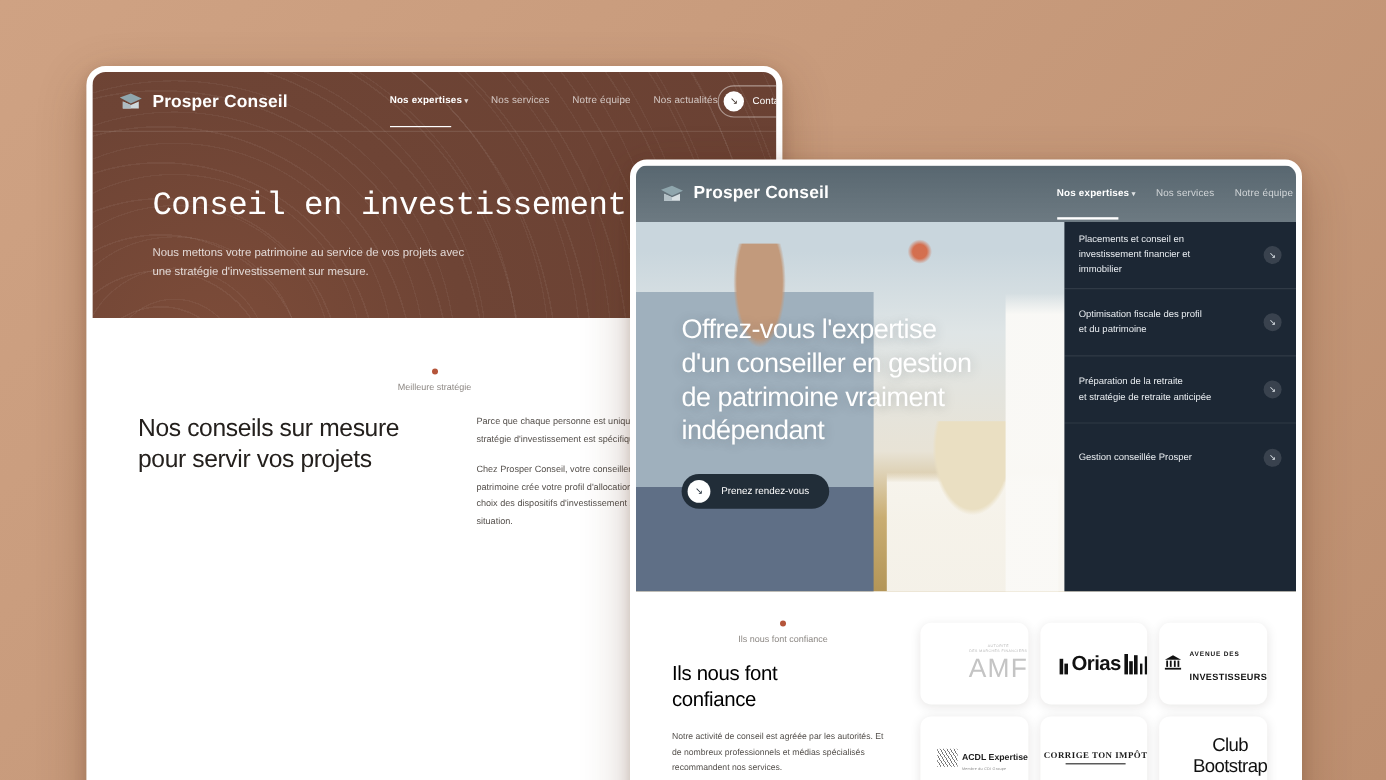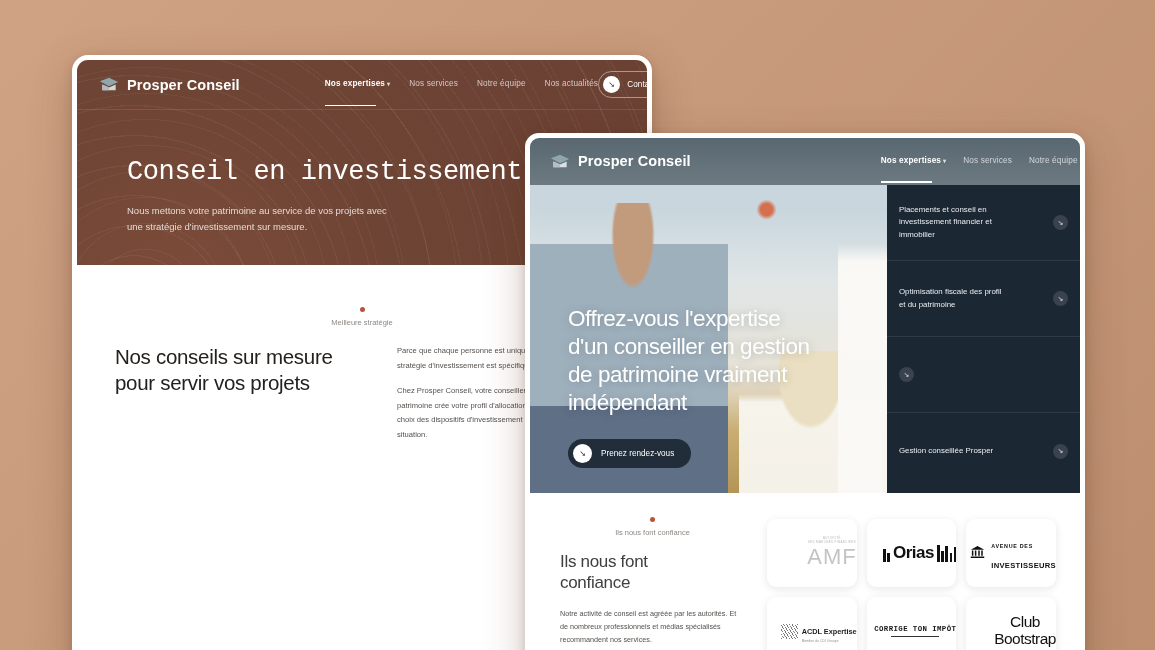--- a/index.html
+++ b/index.html
@@ -115,49 +115,49 @@
       radial-gradient(ellipse at 44% 9%, #e8dcbe 0 15%, rgba(0,0,0,0) 17%),
       radial-gradient(ellipse at 42% 24%, #c9a272 0 11%, rgba(0,0,0,0) 22%),
       linear-gradient(180deg, rgba(0,0,0,0) 0 16%, rgba(250,249,246,.97) 22% 100%);
   }
   .w2-photo .kid{
     position:absolute; left:38%; bottom:0; width:26%; height:46%;
     background:
       radial-gradient(ellipse at 50% 16%, #eadfc2 0 30%, rgba(0,0,0,0) 33%),
       linear-gradient(180deg, rgba(0,0,0,0) 0 30%, rgba(248,246,240,.95) 36% 100%);
   }
-  .w2-hero-copy { position: relative; z-index: 3; padding: 120px 0 0 38px; width: 360px; }
+  .w2-hero-copy { position: relative; z-index: 3; padding: 76px 0 0 38px; width: 360px; }
   .w2-title { color: #fff; font-size: 22.5px; line-height: 1.24; font-weight: 400; letter-spacing: -.45px; white-space: pre-line; text-shadow: 0 1px 10px rgba(40,50,60,.25); }
   .rdv {
     display: inline-flex; align-items: center; gap: 9px;
     background: #212d38; border-radius: 99px; padding: 5px 17px 5px 5px;
     margin-top: 22px;
   }
   .rdv .dot { width: 19px; height: 19px; border-radius: 50%; background: #fff; display:flex; align-items:center; justify-content:center; color:#212d38; font-size:8px;}
   .rdv span.lbl { color: #fff; font-size: 8.2px; }
 
   .w2-menu { position: relative; z-index: 3; width: 195px; margin-left: auto; background: #1c2734; }
   .mitem {
     display: flex; align-items: center; gap: 8px;
-    padding: 0 12px; height: 76px;
+    padding: 0 12px; height: 56px;
     border-bottom: 1px solid rgba(255,255,255,.09);
   }
   .mitem:last-child { border-bottom: none; gap: 28px; }
   .mitem .mlabel { color: #e9edf1; font-size: 7.9px; line-height: 1.58; white-space: pre-line; flex: 1; }
   .mitem .marrow {
     width: 15px; height: 15px; border-radius: 50%;
     background: rgba(255,255,255,.13);
     display: flex; align-items: center; justify-content: center;
     color: #dfe5ea; font-size: 7px; flex: 0 0 15px;
   }
 
   
   .trust { background: #fff; padding: 24px 24px 0 30px; display: flex; gap: 22px; height: 205px; }
   .trust-left { width: 185px; }
-  .trust-h2 { font-size: 17px; line-height: 1.25; color: #404040; margin-top: 14px; font-weight: 400; white-space: pre-line; letter-spacing:-.3px;}
+  .trust-h2 { font-size: 17px; line-height: 1.25; color: #000000; margin-top: 14px; font-weight: 400; white-space: pre-line; letter-spacing:-.3px;}
   .trust-p { font-size: 7.2px; line-height: 1.85; color: #54504c; margin-top: 13px; }
 
   .logos { flex: 1; display: grid; grid-template-columns: repeat(3, 1fr); grid-template-rows: 68px 68px; gap: 10px; padding-top: 2px; }
   .logocard {
     background: #fff; border-radius: 9px;
     box-shadow: 0 2px 9px rgba(30,20,10,.10);
     display: flex; align-items: center; justify-content: flex-end;
     overflow: hidden;
   }
   .lg-amf { text-align: center; }
@@ -172,21 +172,21 @@
   .lg-avenue .txt { line-height: 1.25; }
   .lg-avenue .l1 { font-size: 5.4px; letter-spacing: .7px; font-weight: 700; color: #111; }
   .lg-avenue .l2 { font-size: 7.6px; letter-spacing: .3px; font-weight: 700; color: #111; }
   .lg-acdl { display: flex; align-items: center; gap: 4px; }
   .lg-acdl .fan {
     width: 17px; height: 15px;
     background: repeating-linear-gradient(58deg, #7b7b7b 0 .7px, rgba(0,0,0,0) .7px 2.4px);
   }
   .lg-acdl .t1 { font-size: 7.3px; font-weight: 700; color: #1d1d1d; }
   .lg-acdl .t2 { font-size: 3.1px; color: #8a8a8a; letter-spacing: .2px; margin-top: 1px; }
-  .lg-corrige { text-align: center; font-family: Liberation Mono, monospace; }
+  .lg-corrige { text-align: center; font-family: Liberation Serif, serif; }
   .lg-corrige .t { font-size: 7.4px; letter-spacing: .4px; color: #1a1a1a; font-weight: 700; }
   .lg-corrige .rule { height: .8px; background: #333; margin: 2.5px auto 0; width: 58%; }
   .lg-club { text-align: center; font-size: 15.5px; line-height: 1.08; color: #111; letter-spacing: -.5px; white-space: pre-line; }
 </style>
 </head>
 <body>
 
 <div class="window back">
 
   <div class="w1-hero">
@@ -287,20 +287,22 @@
 investissement financier et
 immobilier</span>
         <span class="marrow">↘</span>
       </div>
       <div class="mitem">
         <span class="mlabel">Optimisation fiscale des profil
 et du patrimoine</span>
         <span class="marrow">↘</span>
       </div>
       <div class="mitem">
+        <span class="mlabel">Préparation de la retraite
+et stratégie de retraite anticipée</span>
         <span class="marrow">↘</span>
       </div>
       <div class="mitem">
         <span class="mlabel">Gestion conseillée Prosper</span>
         <span class="marrow">↘</span>
       </div>
     </div>
   </div>
 
   <div class="trust">

